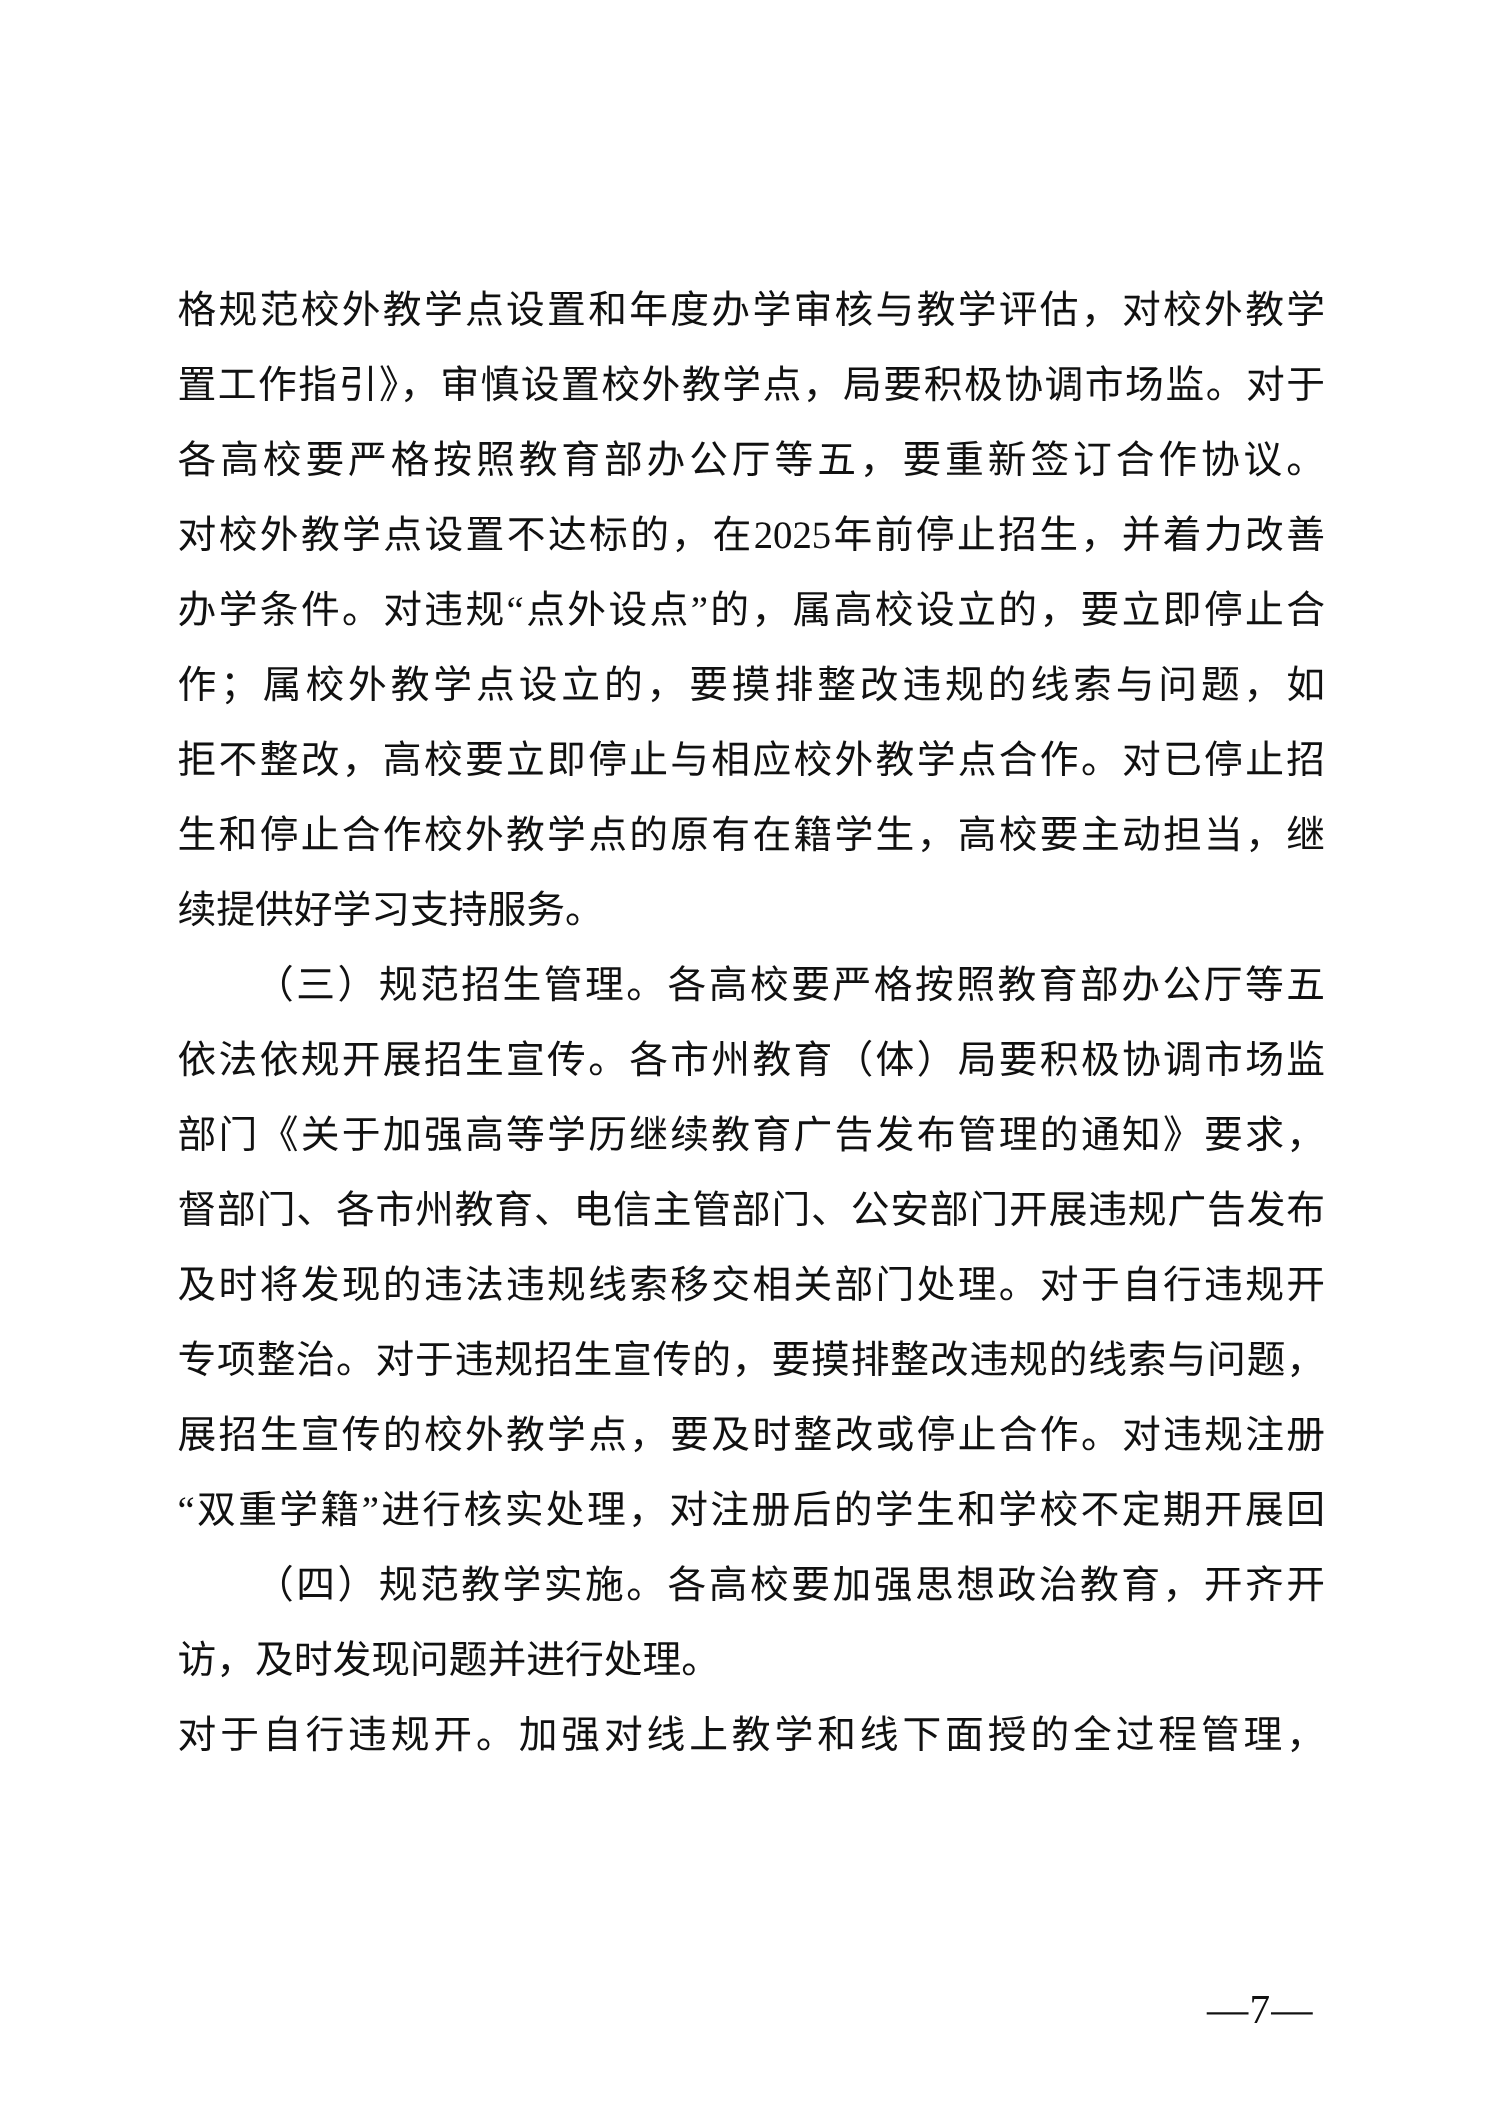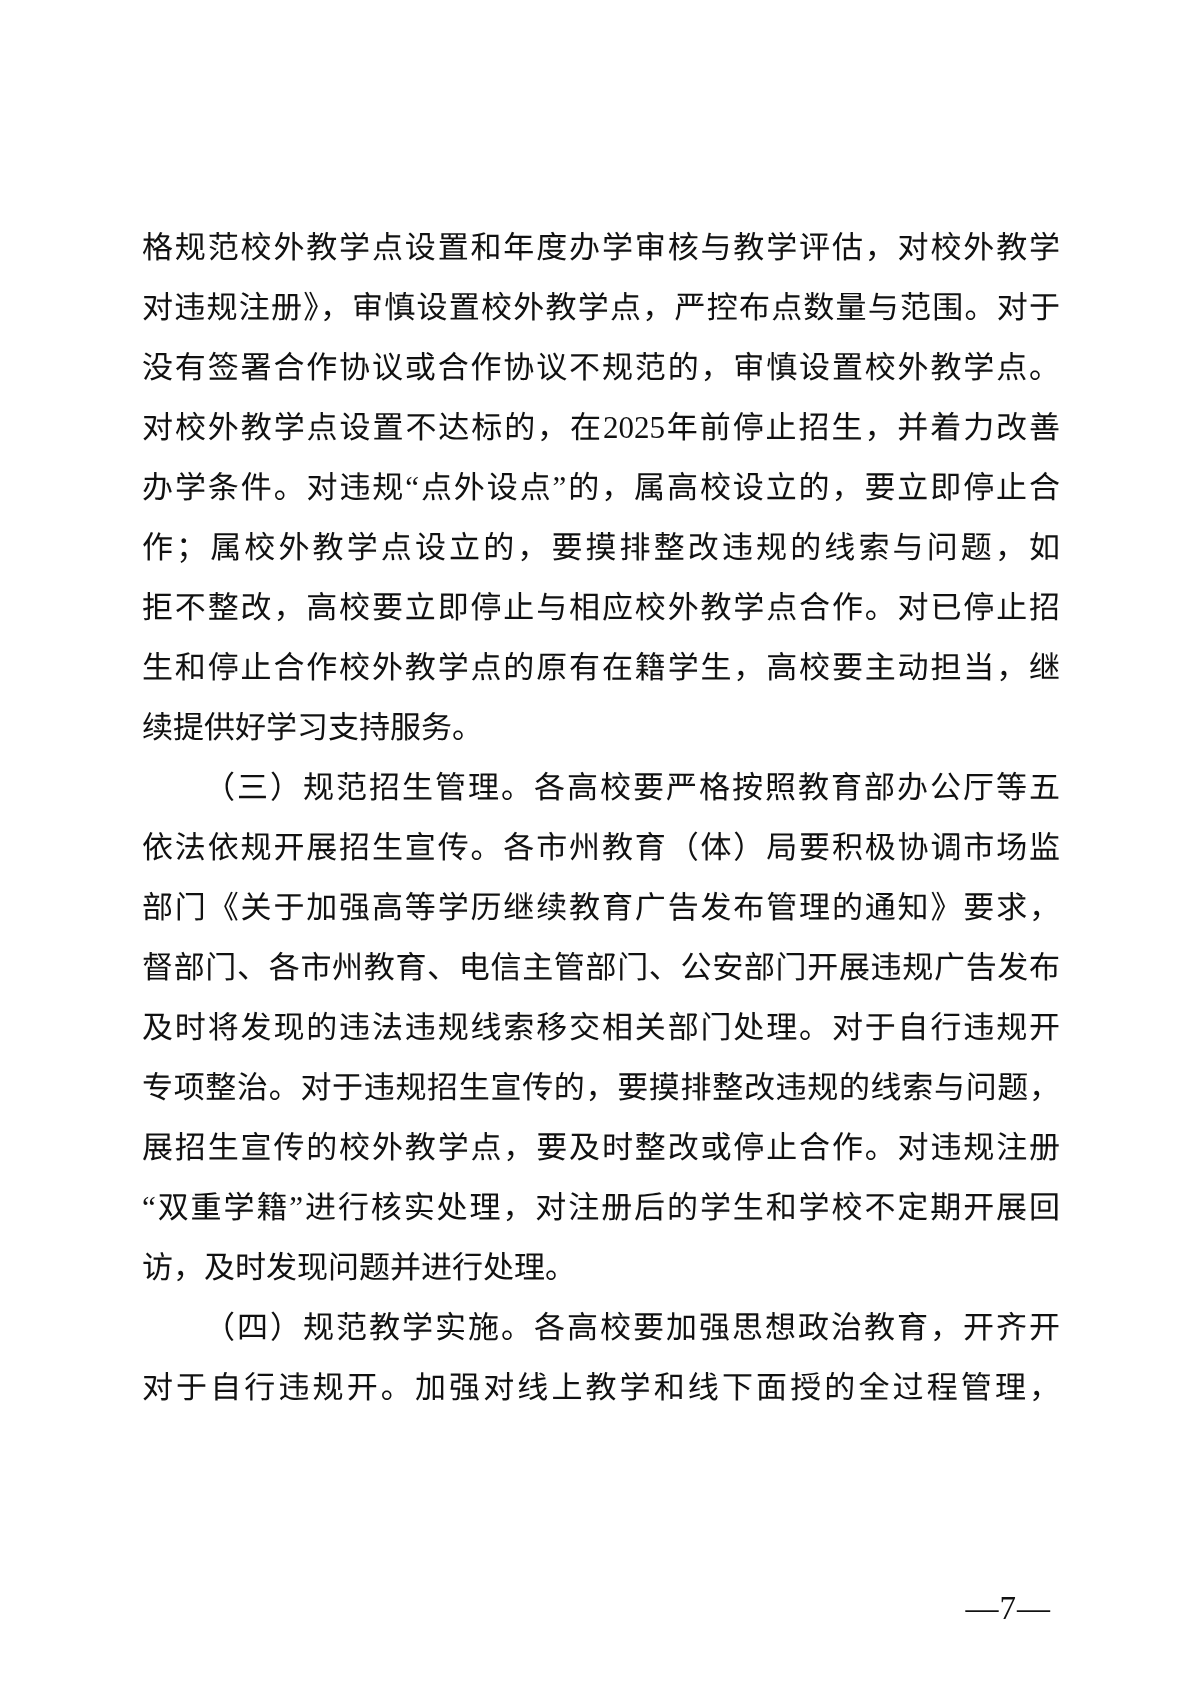--- a/index.html
+++ b/index.html
@@ -48,34 +48,34 @@
     color: #111111;
     letter-spacing: 1px;
   }
 </style>
 </head>
 <body>
 
 <div class="page">
   <div class="textblock">
     <div class="line">格规范校外教学点设置和年度办学审核与教学评估，对校外教学</div>
-    <div class="line">对违规注册》，审慎设置校外教学点，严控布点数量与范围。对于</div>
-    <div class="line">没有签署合作协议或合作协议不规范的，审慎设置校外教学点。</div>
+    <div class="line">置工作指引》，审慎设置校外教学点，局要积极协调市场监。对于</div>
+    <div class="line">各高校要严格按照教育部办公厅等五，要重新签订合作协议。</div>
     <div class="line">对校外教学点设置不达标的，在2025年前停止招生，并着力改善</div>
     <div class="line">办学条件。对违规“点外设点”的，属高校设立的，要立即停止合</div>
     <div class="line">作；属校外教学点设立的，要摸排整改违规的线索与问题，如</div>
     <div class="line">拒不整改，高校要立即停止与相应校外教学点合作。对已停止招</div>
     <div class="line">生和停止合作校外教学点的原有在籍学生，高校要主动担当，继</div>
     <div class="line para-end">续提供好学习支持服务。</div>
     <div class="line indent">（三）规范招生管理。各高校要严格按照教育部办公厅等五</div>
     <div class="line">依法依规开展招生宣传。各市州教育（体）局要积极协调市场监</div>
     <div class="line">部门《关于加强高等学历继续教育广告发布管理的通知》要求，</div>
     <div class="line">督部门、各市州教育、电信主管部门、公安部门开展违规广告发布</div>
     <div class="line">及时将发现的违法违规线索移交相关部门处理。对于自行违规开</div>
     <div class="line">专项整治。对于违规招生宣传的，要摸排整改违规的线索与问题，</div>
     <div class="line">展招生宣传的校外教学点，要及时整改或停止合作。对违规注册</div>
     <div class="line">“双重学籍”进行核实处理，对注册后的学生和学校不定期开展回</div>
+    <div class="line indent">（四）规范教学实施。各高校要加强思想政治教育，开齐开</div>
     <div class="line para-end">访，及时发现问题并进行处理。</div>
-    <div class="line indent">（四）规范教学实施。各高校要加强思想政治教育，开齐开</div>
     <div class="line">对于自行违规开。加强对线上教学和线下面授的全过程管理，</div>
   </div>
   <div class="page-number">—7—</div>
 </div>
 
 </body></html>

